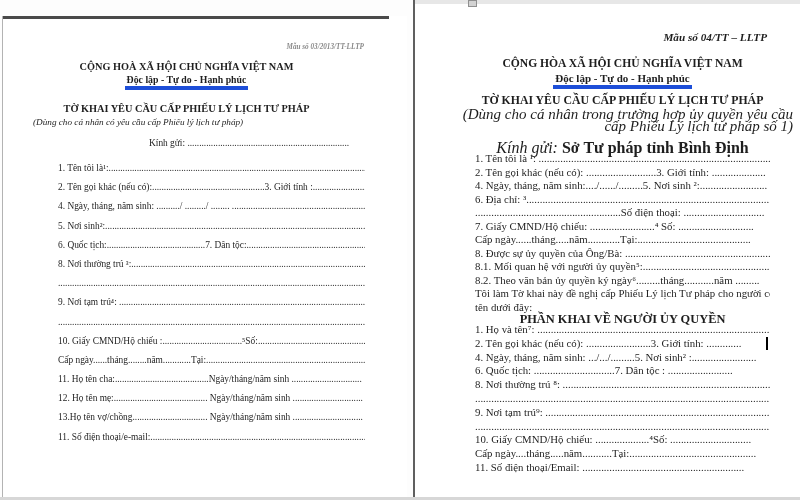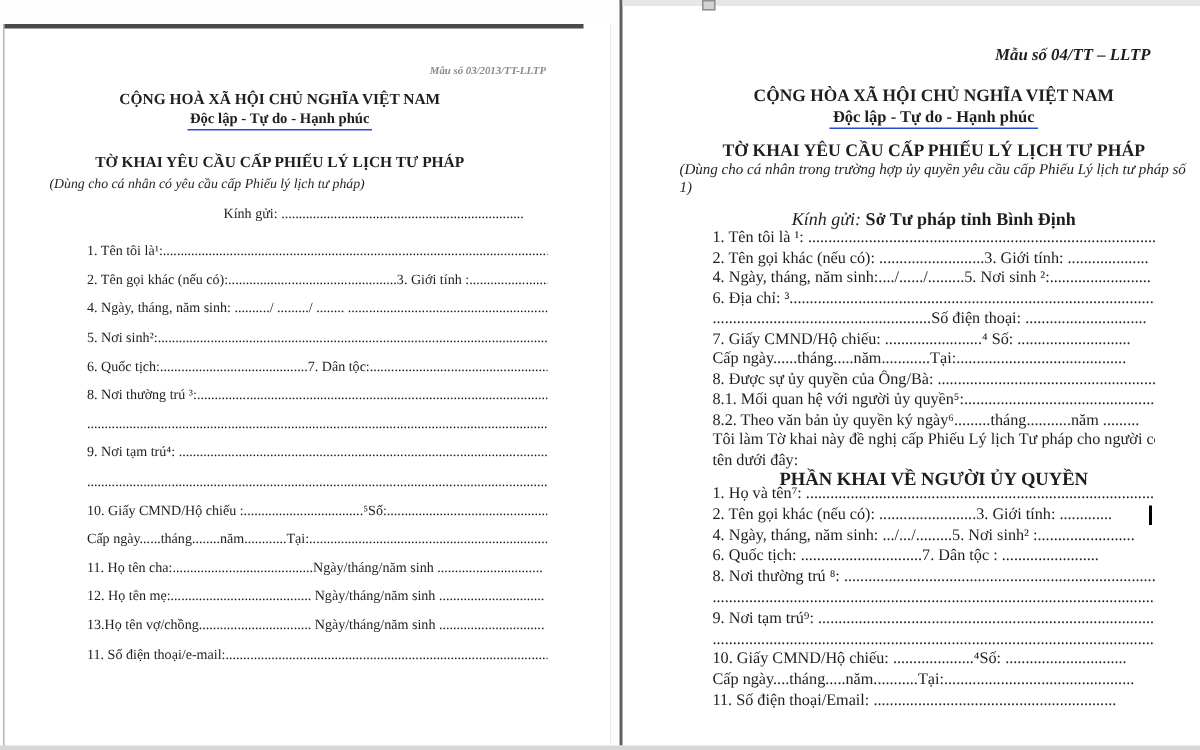--- a/index.html
+++ b/index.html
@@ -8,37 +8,37 @@
   .page{position:absolute;background:#ffffff;}
   
   .page-left{left:2px;top:16px;width:404px;height:494px;
              border-left:1px solid #b3b3b3;border-right:1px solid #a8a8a8;
              border-bottom:2px solid #3f3f3f;font-size:9.4px;}
   .pl-topbar{position:absolute;left:0;top:0;width:386px;height:3px;background:#4a4a4a;}
   .pl-code{position:absolute;top:27px;right:43px;font-size:7.2px;font-style:italic;color:#8a8a8a;font-weight:bold;}
   .pl-head{position:absolute;left:30px;top:45px;width:307px;text-align:center;}
   .nat{font-weight:bold;font-size:10.3px;white-space:nowrap;}
   .motto-wrap{margin-top:2px;}
-  .motto{display:inline-block;font-weight:bold;font-size:9.8px;border-bottom:1px solid #1d4ed8;padding:0 2px 1px 2px;white-space:nowrap;}
+  .motto{display:inline-block;font-weight:bold;font-size:9.8px;border-bottom:4px solid #1d4ed8;padding:0 2px 1px 2px;white-space:nowrap;}
   .pl-title{position:absolute;left:30px;top:87px;width:307px;text-align:center;font-weight:bold;font-size:10.3px;white-space:nowrap;}
   .pl-sub{position:absolute;left:30px;top:101px;width:307px;font-style:italic;font-size:9.2px;white-space:nowrap;}
   .pl-kinhgui{position:absolute;left:146px;top:122px;width:200px;white-space:nowrap;overflow:hidden;font-size:9.4px;}
   .pl-lines{position:absolute;left:55px;top:143px;width:307px;}
   .pl-lines .ln{line-height:19.2px;height:19.2px;white-space:nowrap;overflow:hidden;}
   
   .page-right{left:413px;top:0;width:387px;height:497px;border-left:2px solid #5f5f5f;font-size:10.8px;}
   .pr-topstrip{position:absolute;left:0;top:0;width:387px;height:4px;background:#e7e7e7;}
   .pr-handle{position:absolute;left:53px;top:0;width:9px;height:7px;background:#d2d2d2;border:1px solid #8f8f8f;box-sizing:border-box;}
   .pr-code{position:absolute;top:31px;right:35px;font-weight:bold;font-style:italic;font-size:11.2px;}
   .pr-head{position:absolute;left:60px;top:57px;width:295px;text-align:center;}
   .pr-head .nat{font-size:11.6px;}
   .pr-head .motto{font-size:11px;}
   .pr-title{position:absolute;left:45px;top:93px;width:325px;text-align:center;font-weight:bold;font-size:11.8px;white-space:nowrap;}
-  .pr-sub{position:absolute;left:38px;top:108px;width:340px;text-align:left;font-style:italic;font-size:10px;line-height:12px;}
-  .pr-kinhgui{position:absolute;left:45px;top:139px;width:325px;text-align:center;white-space:nowrap;font-size:12px;}
+  .pr-sub{position:absolute;left:38px;top:108px;width:340px;text-align:right;font-style:italic;font-size:15px;line-height:12px;}
+  .pr-kinhgui{position:absolute;left:45px;top:139px;width:325px;text-align:center;white-space:nowrap;font-size:16px;}
   .pr-kinhgui .it{font-style:italic;}
   .pr-kinhgui .bd{font-weight:bold;}
   .pr-lines1{position:absolute;left:60px;top:152px;width:295px;}
   .pr-lines1 .ln{line-height:13.5px;height:13.5px;white-space:nowrap;overflow:hidden;}
   .pr-heading{position:absolute;left:60px;top:312px;width:295px;text-align:center;font-weight:bold;font-size:12.4px;white-space:nowrap;}
   .pr-lines2{position:absolute;left:60px;top:323px;width:295px;}
   .pr-lines2 .ln{line-height:13.8px;height:13.8px;white-space:nowrap;overflow:hidden;}
   .caret{position:absolute;left:351px;top:337px;width:1.5px;height:13px;background:#000;}
   
   .bottom-strip{position:absolute;left:0;bottom:0;width:800px;height:3px;background:#d7d7d7;}

